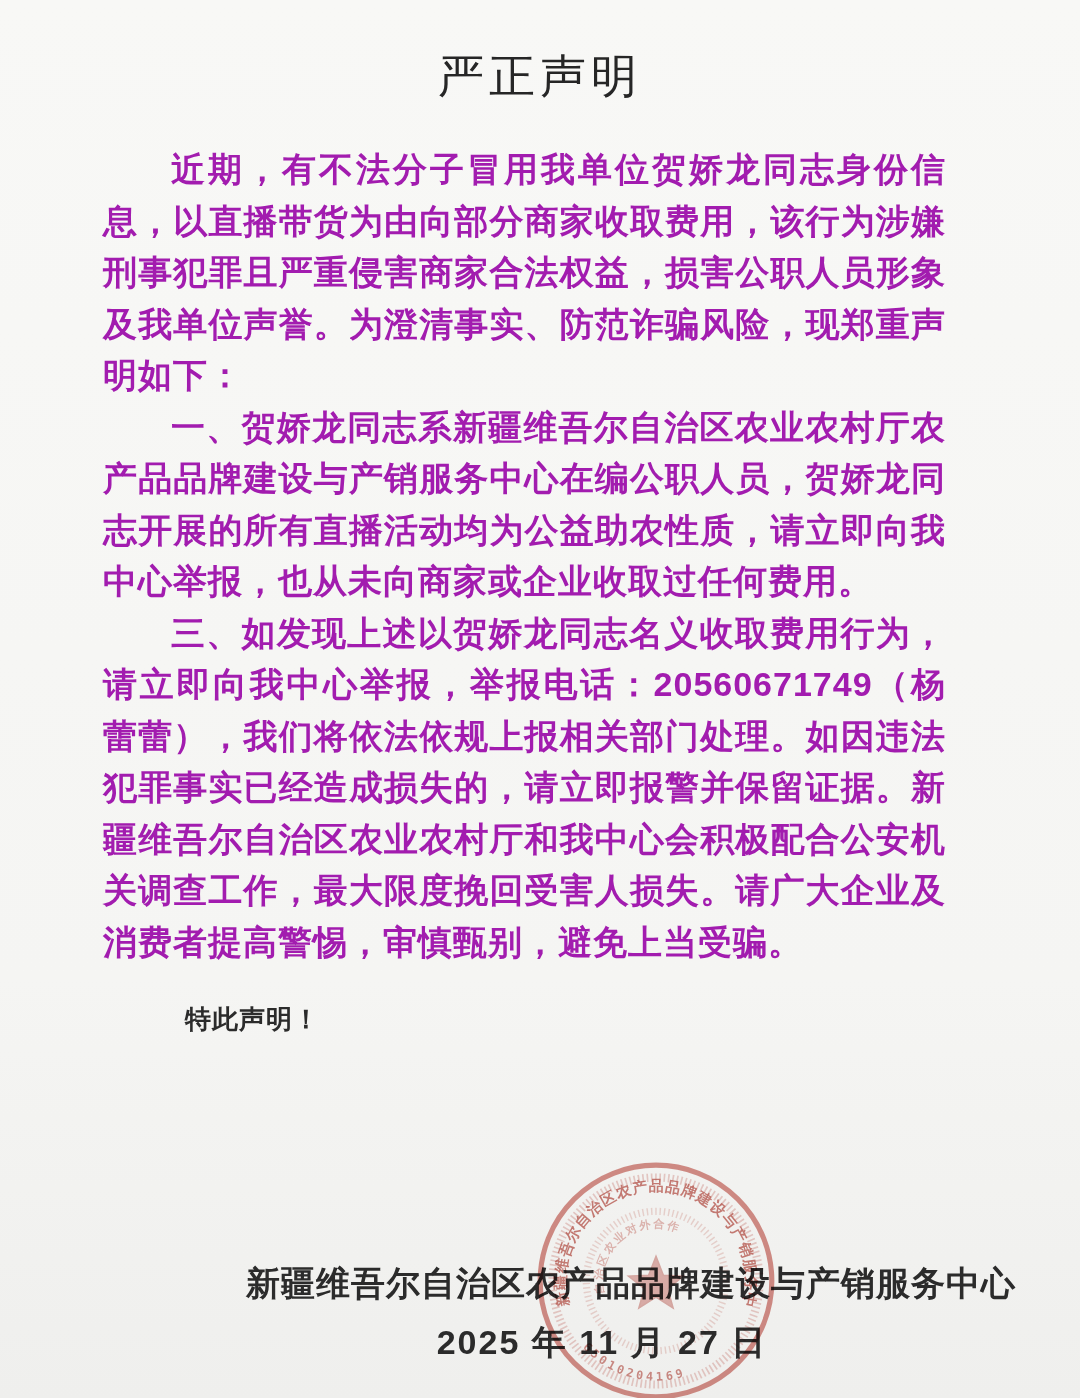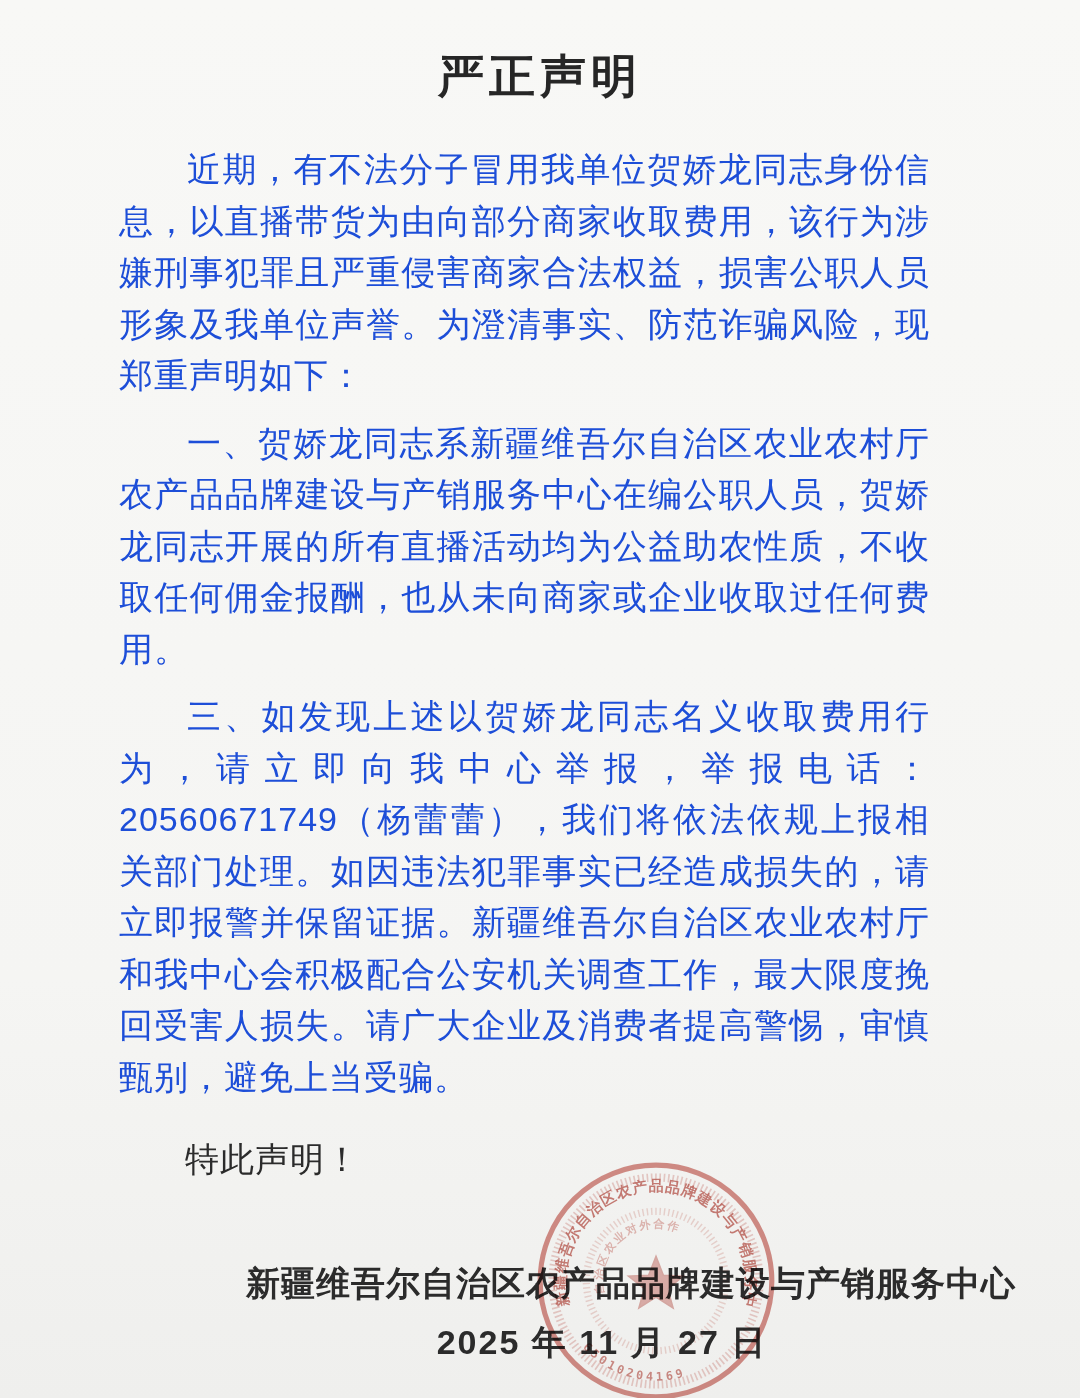--- a/index.html
+++ b/index.html
@@ -15,43 +15,43 @@
   .page {
     position: relative;
     width: 100%;
     height: 100%;
   }
   .doc-title {
     margin: 0;
     padding-top: 46px;
     text-align: center;
     font-size: 46px;
-    font-weight: 700;
+    font-weight: 400;
     letter-spacing: 5px;
     color: #262626;
   }
   .body-text {
     margin-top: 36px;
     padding: 0 134px 0 103px;
   }
   .body-text p {
-    margin: 16px;
+    margin: 0;
     font-size: 34px;
-    font-weight: 400;
+    font-weight: 700;
     line-height: 51.5px;
     letter-spacing: 1px;
     text-align: justify;
     text-justify: inter-character;
     text-indent: 2em;
-    color: #1d4ed8;
+    color: #a21caf;
   }
   .closing {
     margin: 34px 0 0 185px;
-    font-size: 34px;
-    font-weight: 400;
+    font-size: 26px;
+    font-weight: 700;
     letter-spacing: 1px;
     color: #2b2b2b;
   }
   .sign-block {
     position: absolute;
     right: 122px;
     top: 1258px;
     width: 712px;
     text-align: center;
   }
@@ -83,21 +83,21 @@
 </style>
 </head>
 <body>
 
 <div class="page">
 
   <h1 class="doc-title">严正声明</h1>
 
   <div class="body-text">
     <p>近期，有不法分子冒用我单位贺娇龙同志身份信息，以直播带货为由向部分商家收取费用，该行为涉嫌刑事犯罪且严重侵害商家合法权益，损害公职人员形象及我单位声誉。为澄清事实、防范诈骗风险，现郑重声明如下：</p>
-    <p>一、贺娇龙同志系新疆维吾尔自治区农业农村厅农产品品牌建设与产销服务中心在编公职人员，贺娇龙同志开展的所有直播活动均为公益助农性质，不收取任何佣金报酬，也从未向商家或企业收取过任何费用。</p>
+    <p>一、贺娇龙同志系新疆维吾尔自治区农业农村厅农产品品牌建设与产销服务中心在编公职人员，贺娇龙同志开展的所有直播活动均为公益助农性质，请立即向我中心举报，也从未向商家或企业收取过任何费用。</p>
     <p>三、如发现上述以贺娇龙同志名义收取费用行为，请立即向我中心举报，举报电话：20560671749（杨蕾蕾），我们将依法依规上报相关部门处理。如因违法犯罪事实已经造成损失的，请立即报警并保留证据。新疆维吾尔自治区农业农村厅和我中心会积极配合公安机关调查工作，最大限度挽回受害人损失。请广大企业及消费者提高警惕，审慎甄别，避免上当受骗。</p>
   </div>
 
   <div class="closing">特此声明！</div>
 
   <div class="sign-block">
     <div class="signature">新疆维吾尔自治区农产品品牌建设与产销服务中心</div>
     <div class="doc-date">2025 年 11 月 27 日</div>
   </div>
 

